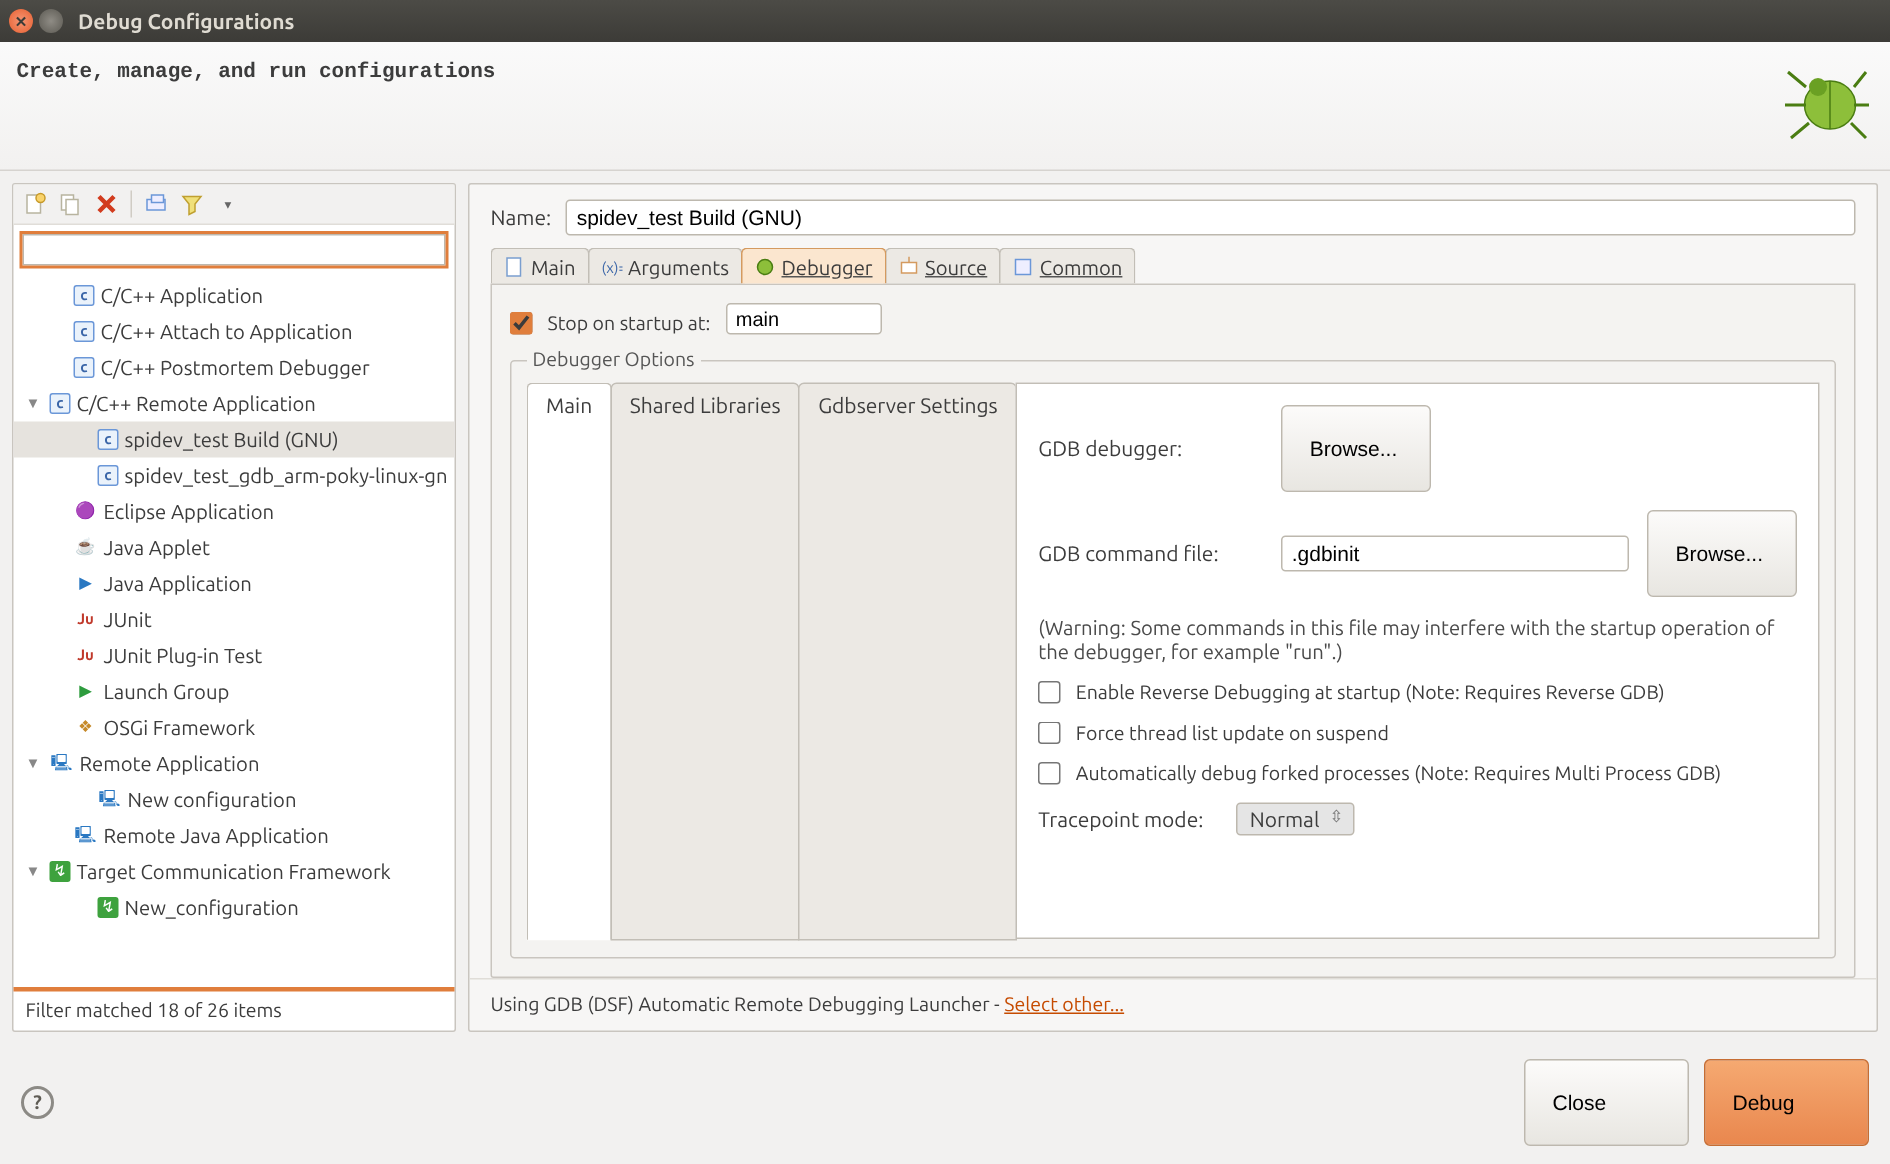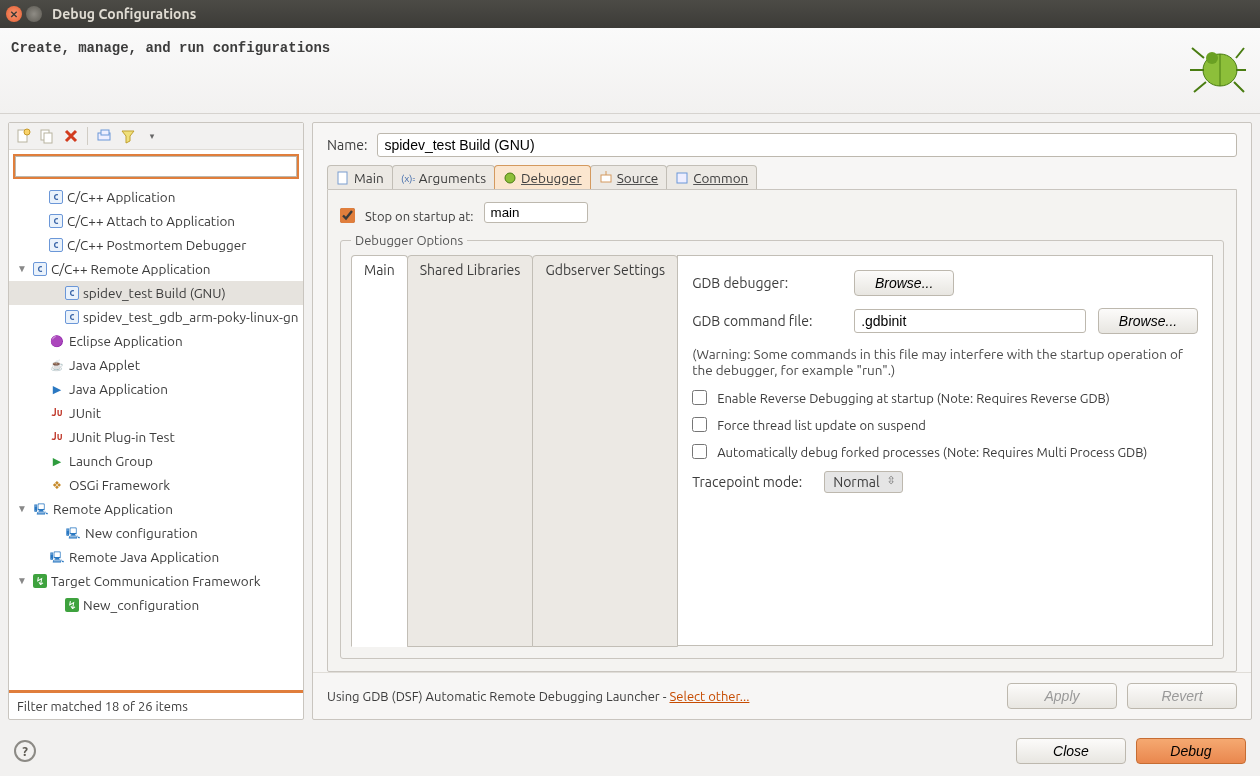--- a/index.html
+++ b/index.html
@@ -179,29 +179,28 @@
   .subtab-body {
     border:1px solid #c2beb6;
     background:#fff;
     padding:14px;
     display:flex; flex-direction:column; gap:12px;
     flex:1;
   }
   .form-row { display:flex; align-items:center; gap:12px;}
   .form-row label { width:150px; font-size:14px;}
   .btn {
-    padding:4px 18px;
+    padding:20px 18px;
     min-width:100px;
-    text-align:center;
+    text-align:left;
     border:1px solid #bdb8ae;
     background:linear-gradient(#fcfbfa,#e8e6e1);
     border-radius:4px;
     font-size:14px;
     cursor:pointer;
-    font-style:italic;
   }
   .btn.primary { background:linear-gradient(#f5a971,#e9874e); border-color:#c66d33; }
   .btn.wide    { min-width:110px; }
   .btn[disabled] { color:#999; cursor:default; }
   .warning { font-size:13.5px; color:#4a4a4a; }
   .select {
     border:1px solid #bdb8ae; background:#e5e5e5; padding:2px 22px 2px 8px; border-radius:3px;
     position:relative; font-size:14px;
   }
   .select:after { content:"⇳"; position:absolute; right:6px; top:2px; color:#777; font-size:11px;}
@@ -473,24 +472,20 @@
             <div class="select"><span>Normal</span></div>
           </div>
         </div>
       </fieldset>
     </div>
 
     <div class="launcher-row">
       <div>
         <span>Using GDB (DSF) Automatic Remote Debugging Launcher - </span><span class="linklike">Select other...</span>
       </div>
-      <div style="display:flex; gap:10px;">
-        <button class="btn wide" disabled="">Apply</button>
-        <button class="btn wide" disabled="">Revert</button>
-      </div>
     </div>
   </div>
 </div>
 
 <div class="bottom-bar">
   <div class="help-circle">?</div>
   <div style="display:flex; gap:10px;">
     <button class="btn wide">Close</button>
     <button class="btn wide primary">Debug</button>
   </div>

